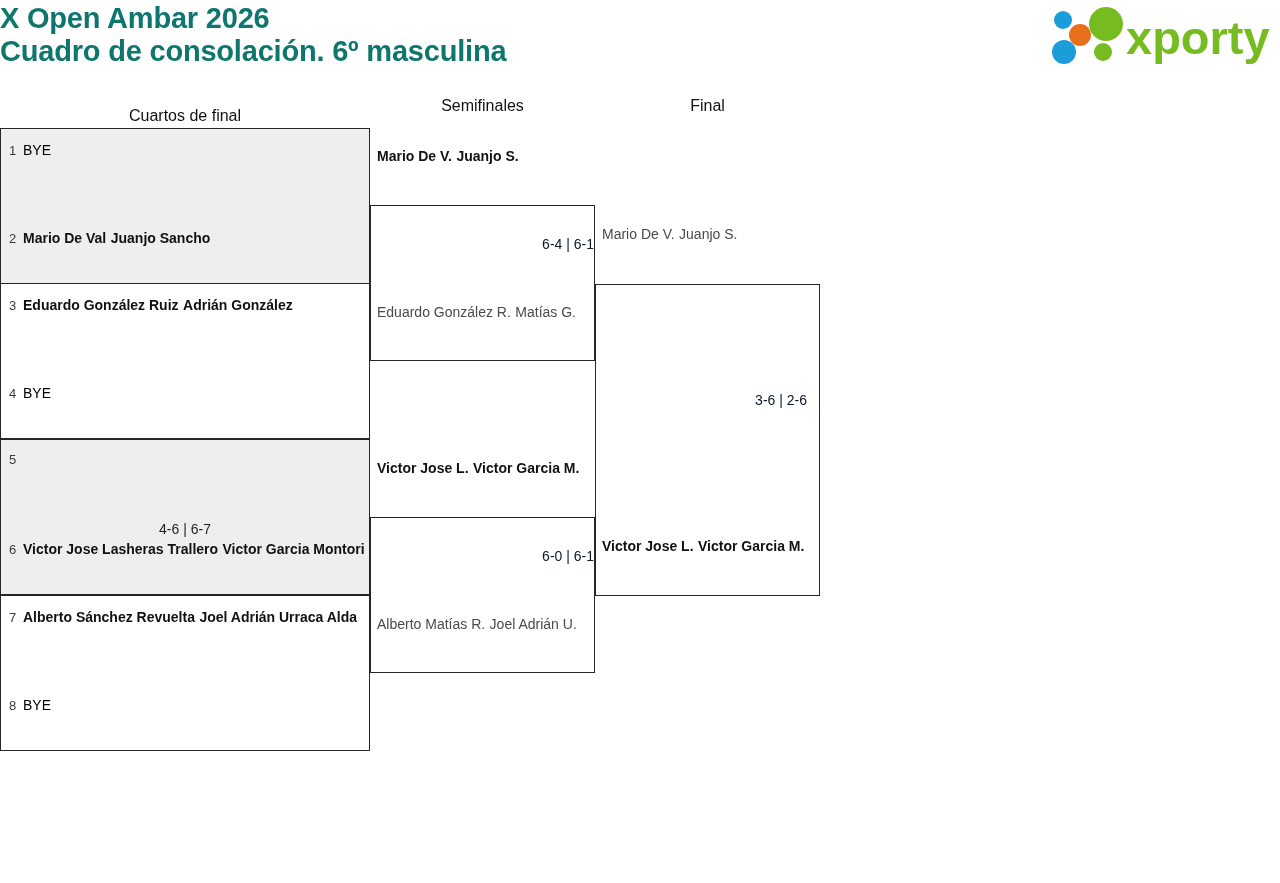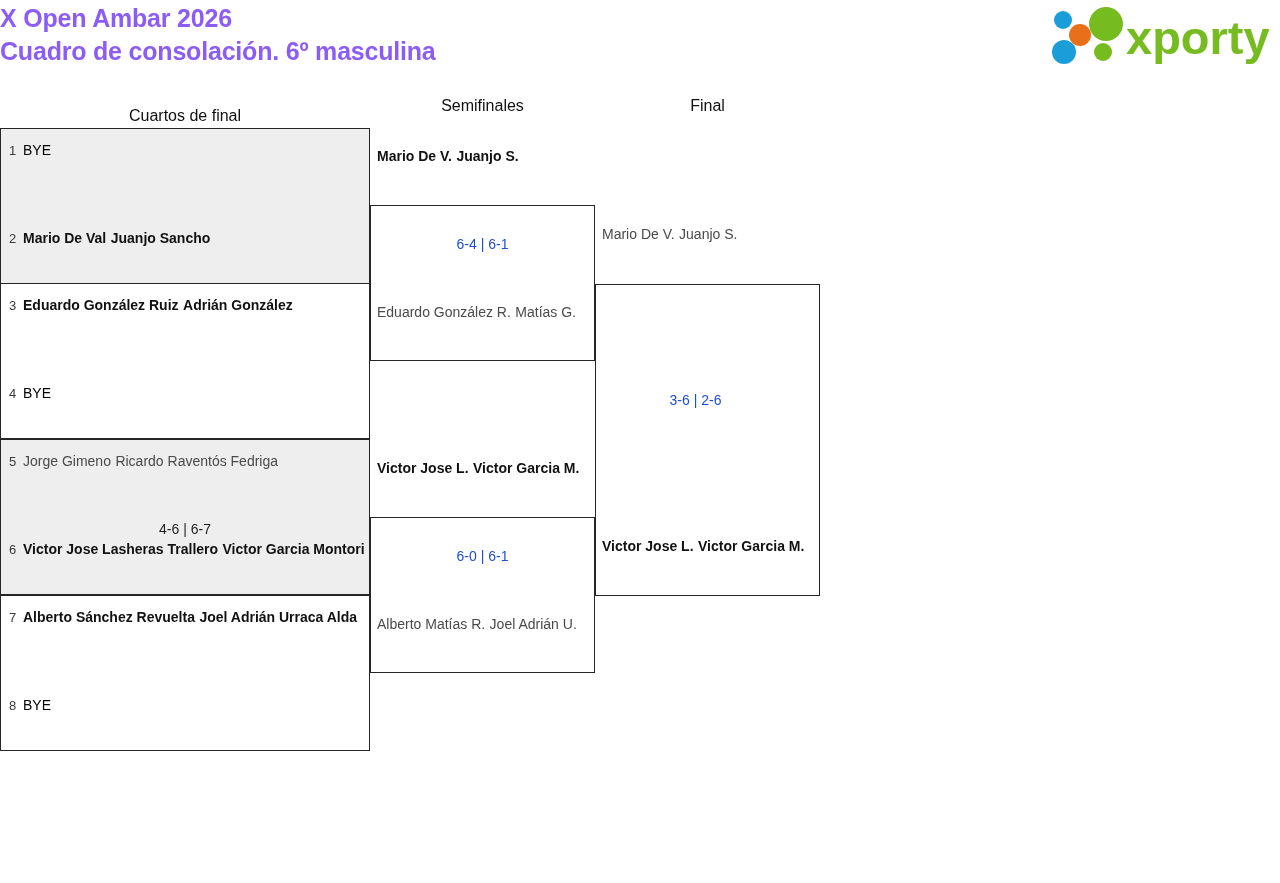--- a/index.html
+++ b/index.html
@@ -12,25 +12,25 @@
     color: #1a1a1a;
     overflow: hidden;
   }
   #root { position: relative; width: 1280px; height: 883px; }
 
   
   .title-block {
     position: absolute; left: 0; top: 2px; width: 900px;
   }
   .title-line {
-    font-size: 25px;
+    font-size: 29px;
     font-weight: 700;
     line-height: 33px;
     letter-spacing: -0.2px;
-    color: #8b5cf6;
+    color: #0f766e;
     white-space: nowrap;
   }
 
   
   .logo { position: absolute; left: 1050px; top: 4px; width: 225px; height: 64px; }
   .logo svg { display: block; }
 
   
   .round-head {
     position: absolute;
@@ -120,22 +120,22 @@
   #s1-loser{ left: 377px; top: 303px; }
   #s2-team { left: 377px; top: 459px; }
   #s2-loser{ left: 377px; top: 615px; }
 
   #f1-team { left: 602px; top: 225px; }
   #f1-loser{ left: 602px; top: 537px; }
 
   .score-mid {
     position: absolute;
     font-size: 14px;
-    color: #1d4ed8;
-    text-align: center;
+    color: #0f172a;
+    text-align: right;
     white-space: nowrap;
   }
   #s1-score { left: 371px; top: 236px; width: 223px; }
   #s2-score { left: 371px; top: 548px; width: 223px; }
   #f1-score { left: 584px; top: 392px; width: 223px; }
 </style>
 </head>
 <body>
 
 <div id="root">
@@ -192,24 +192,20 @@
       <span class="names">
         <span class="pname">BYE</span>
         
       </span>
     </div>
   </div>
 
   <div class="box r1 shaded" id="m3">
     <div class="slot top lose">
       <span class="seed">5</span>
-      <span class="names">
-        <span class="pname">Jorge Gimeno</span>
-        <span class="pname">Ricardo Raventós Fedriga</span>
-      </span>
     </div>
     <div class="score">4-6 | 6-7</div>
     <div class="slot bottom win">
       <span class="seed">6</span>
       <span class="names">
         <span class="pname">Victor Jose Lasheras Trallero</span>
         <span class="pname">Victor Garcia Montori</span>
       </span>
     </div>
   </div>

